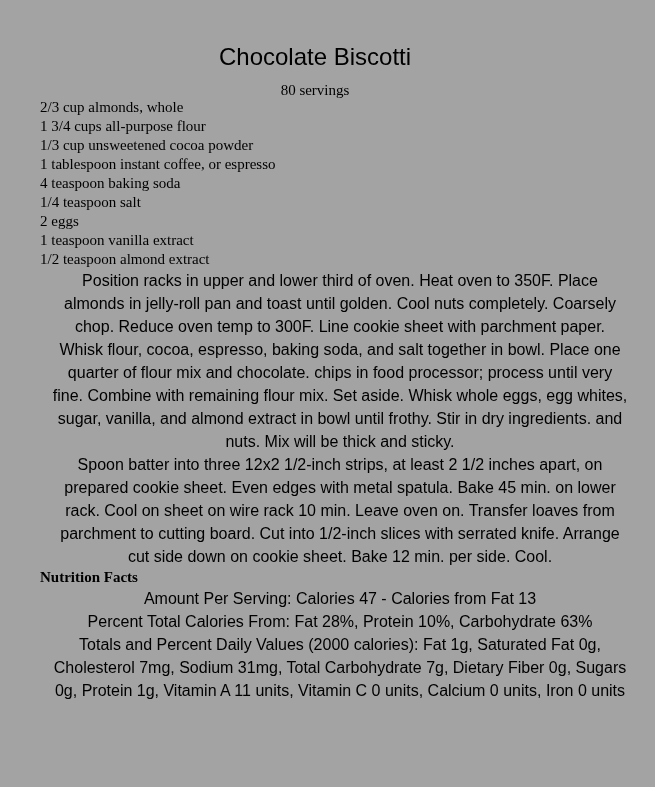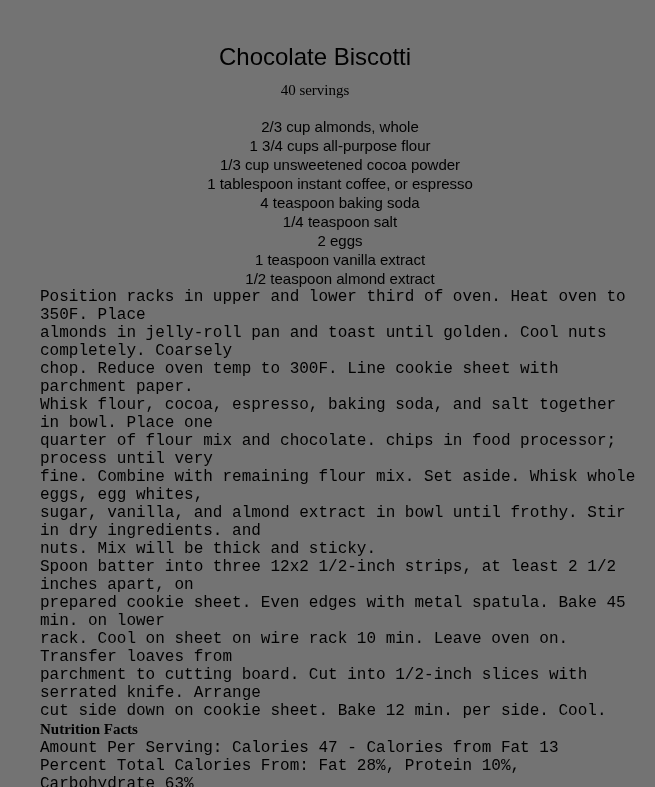--- a/index.html
+++ b/index.html
@@ -4,21 +4,21 @@
 <style>
   html, body {
     margin: 0;
     padding: 0;
     background: #ffffff;
   }
   .page {
     position: relative;
     width: 655px;
     height: 787px;
-    background: #737373;
+    background: #a3a3a3;
     overflow: hidden;
     color: #000000;
   }
   .content {
     margin-left: 40px;
     width: 600px;
   }
   .recipe-title {
     font-family: "Liberation Sans", sans-serif;
     font-size: 24px;
@@ -31,51 +31,50 @@
   }
   .servings {
     font-family: "Liberation Serif", serif;
     font-size: 15px;
     line-height: 16px;
     width: 550px;
     text-align: center;
     margin-top: 11px;
   }
   .ingredients {
-    margin-top: 19px;
-    font-family: Liberation Sans, sans-serif;
+    font-family: Liberation Serif, serif;
     font-size: 15px;
-    text-align: center;
   }
   .ingredient-line {
     line-height: 19px;
     white-space: nowrap;
   }
   .para {
-    font-family: Liberation Mono, monospace;
+    font-family: Liberation Sans, sans-serif;
     font-size: 16px;
-    line-height: 18px;
+    line-height: 23px;
     white-space: pre-line;
+    text-align: center;
   }
   .nutrition-heading {
     font-family: Liberation Serif, serif;
     font-weight: 700;
     font-size: 15px;
     line-height: 19px;
   }
 </style>
 </head>
 <body>
 
 <div class="page">
   <div class="content">
 
     <h1 class="recipe-title">Chocolate Biscotti</h1>
 
-    <div class="servings">40 servings</div>
+    <div class="servings">80 servings</div>
 
     <div class="ingredients">
         <div class="ingredient-line">2/3 cup almonds, whole</div>
         <div class="ingredient-line">1 3/4 cups all-purpose flour</div>
         <div class="ingredient-line">1/3 cup unsweetened cocoa powder</div>
         <div class="ingredient-line">1 tablespoon instant coffee, or espresso</div>
         <div class="ingredient-line">4 teaspoon baking soda</div>
         <div class="ingredient-line">1/4 teaspoon salt</div>
         <div class="ingredient-line">2 eggs</div>
         <div class="ingredient-line">1 teaspoon vanilla extract</div>

